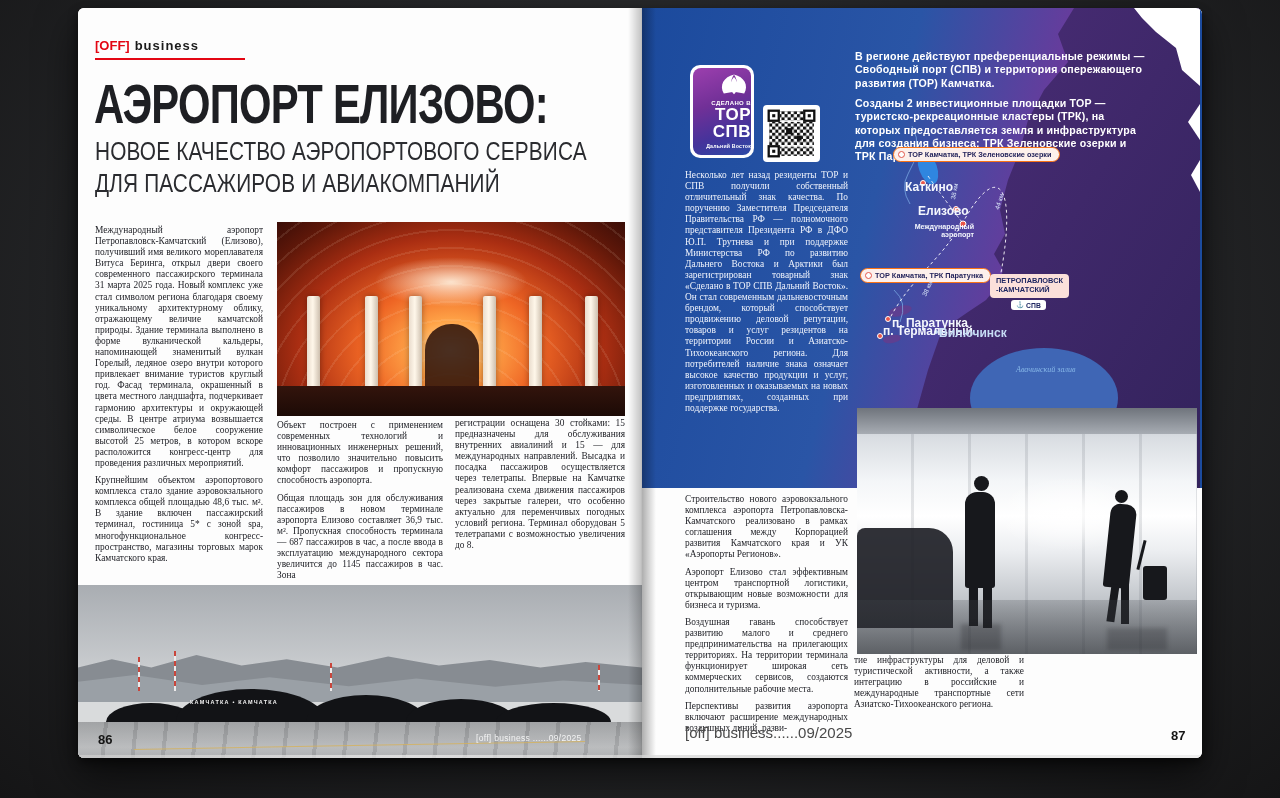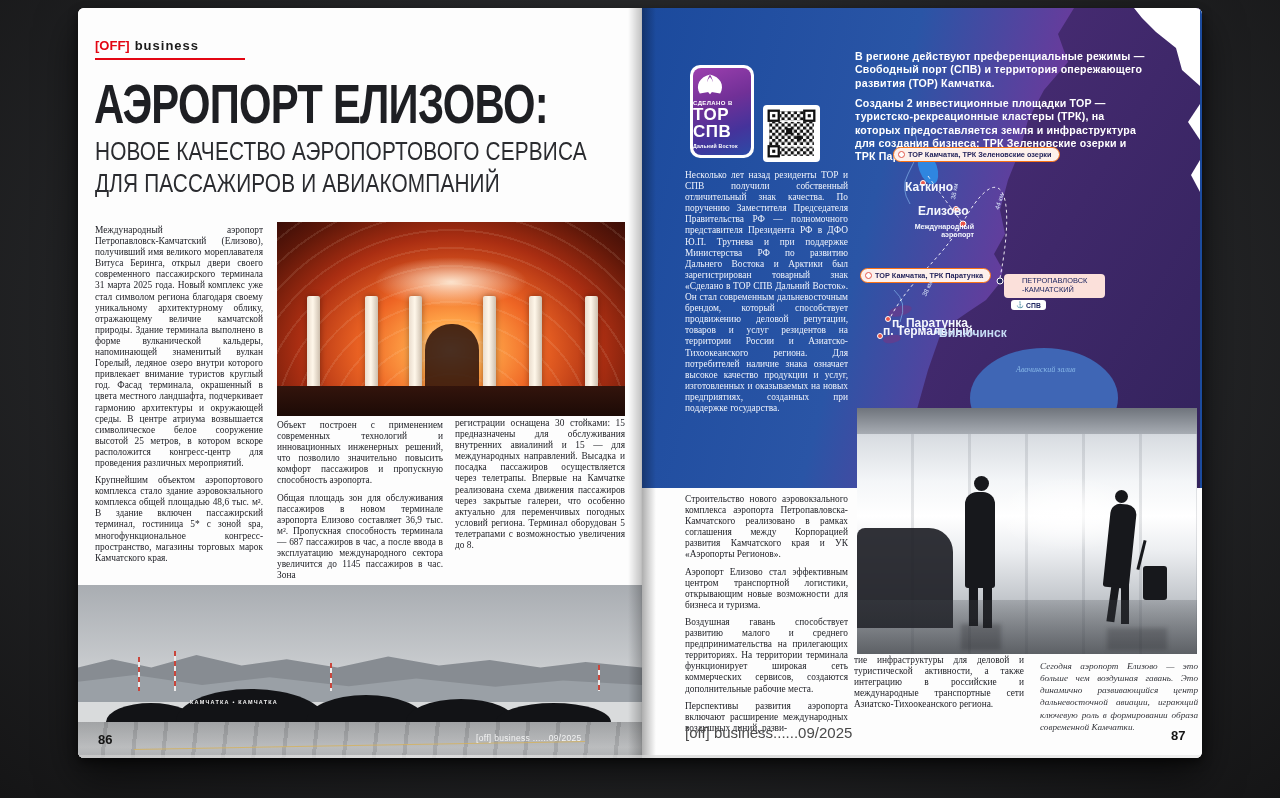--- a/index.html
+++ b/index.html
@@ -74,21 +74,21 @@
   .pe-line { position:absolute; left:10%; bottom:12px; width:80%; height:1px; background:rgba(214,178,90,.8); transform:rotate(-1deg); }
 
   .pn-left { position:absolute; left:20px; top:724px; font-size:13px; font-weight:bold; color:#151515; }
   .foot-left { position:absolute; left:398px; top:725px; font-size:8.5px; color:rgba(255,255,255,.85); letter-spacing:.3px; }
 
   
   .hero { position:absolute; left:0; top:0; width:560px; height:480px; overflow:hidden; background:#1c4b9e; }
   .hero svg.map { position:absolute; left:0; top:0; width:558px; height:480px; }
 
   .made-logo { position:absolute; left:48px; top:57px; width:64px; height:93px; background:#fff; border-radius:10px; padding:3px; }
-  .made-inner { width:100%; height:100%; border-radius:8px; text-align:left; color:#fff; overflow:hidden;
+  .made-inner { width:100%; height:100%; border-radius:8px; text-align:right; color:#fff; overflow:hidden;
       background:linear-gradient(160deg,#9c3fae 0%, #713097 40%, #45339b 72%, #2c4aa6 100%); }
   .made-inner .flower { margin-top:5px; }
   .made-made { font-size:6px; font-weight:bold; letter-spacing:.4px; margin-top:1px; }
   .made-big { font-size:17px; font-weight:800; line-height:1.02; letter-spacing:.5px; }
   .made-fe { font-size:5.2px; font-weight:bold; margin-top:2px; letter-spacing:.2px; }
 
   .qr-box { position:absolute; left:121px; top:97px; width:57px; height:57px; background:#fff; border-radius:4px; padding:3px; }
 
   .intro { position:absolute; left:213px; top:34px; width:292px; color:#ffffff; font-weight:bold;
            font-size:10.6px; line-height:1.26; letter-spacing:.2px;margin-top:8px; }
@@ -96,22 +96,22 @@
 
   .blue-col { position:absolute; left:43px; top:162px; width:163px; }
   .blue-col .body-text { color:#eef2fb; }
 
   
   .map-badge { position:absolute; display:flex; align-items:center; gap:3px; background:#fdf0ec; border:1px solid #f97316;
       border-radius:9px; padding:2px 7px 2px 4px; font-size:7.3px; font-weight:bold; color:#25255c; white-space:nowrap; }
   .badge-ico { width:7px; height:7px; border:1.5px solid #e2574b; border-radius:50%; display:inline-block; background:#fff; }
   .b-zelen { left:251px; top:139px; }
   .b-para  { left:218px; top:260px; }
-  .city-badge { position:absolute; left:362px; top:266px; background:#fbe0da; border-radius:4px; padding:3px 18px;
-      font-size:7.4px; font-weight:normal; color:#1d2560; line-height:1.2; white-space:nowrap; }
+  .city-badge { position:absolute; left:348px; top:266px; background:#fbe0da; border-radius:4px; padding:3px 6px;
+      font-size:7.4px; font-weight:bold; color:#1d2560; line-height:1.2; white-space:nowrap; }
   .spv-badge { position:absolute; left:369px; top:292px; background:#ffffff; border-radius:3px; padding:1px 5px;
       font-size:6.8px; font-weight:bold; color:#1d2560; display:flex; align-items:center; gap:2px; }
   .spv-badge .anchor { color:#2f6fd0; font-size:6.5px; }
 
   .map-town { position:absolute; font-size:12px; font-weight:bold; color:#f4f7fd; white-space:nowrap; }
   .t-katkino { left:263px; top:172px; }
   .t-elizovo { left:276px; top:196px; }
   .t-airport { left:256px; top:215px; width:76px; text-align:right; white-space:normal; line-height:1.15; font-size:7.1px; }
   .t-paratunka { left:250px; top:308px; }
   .t-termalny { left:241px; top:316px; }
@@ -373,19 +373,18 @@
       <div class="fig f2-case"></div>
       <div class="px-floor"></div>
       <div class="px-refl"></div>
       <div class="px-refl2"></div>
     </div>
 
     <div class="colB body-text">
       <p>тие инфраструктуры для деловой и туристической активности, а также интеграцию в российские и международные транспортные сети Азиатско-Тихоокеанского региона.</p>
     </div>
 
-    <div class="caption">Сегодня аэропорт Елизово — это больше чем воздушная гавань. Это динамично развивающийся центр дальневосточной авиации, играющий ключевую роль в формировании образа современной Камчатки.</div>
     <div class="foot-right">[off] business......09/2025</div>
     <div class="pn-right">87</div>
   </div>
 
   <div class="spine"></div>
 </div>
 
 </body></html>

